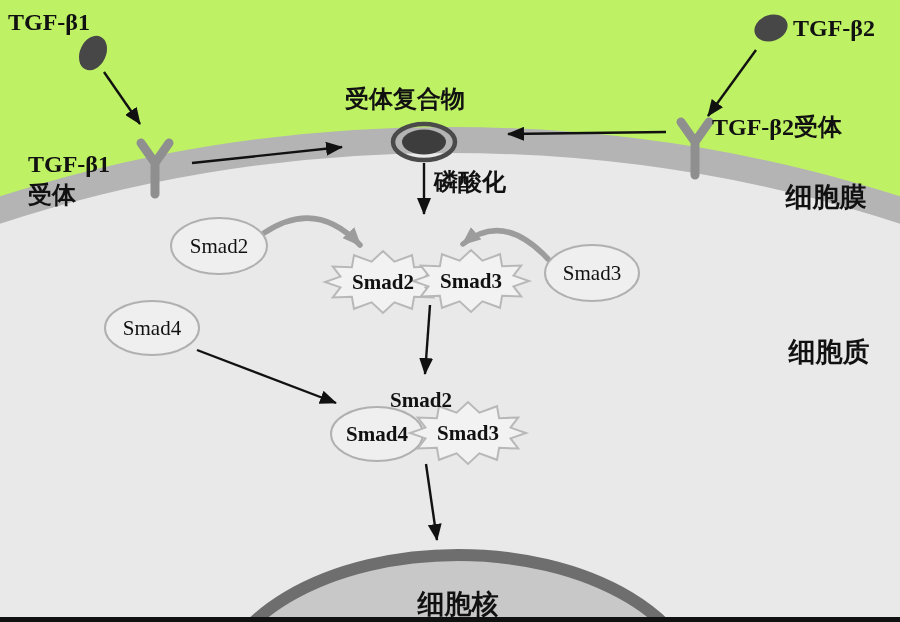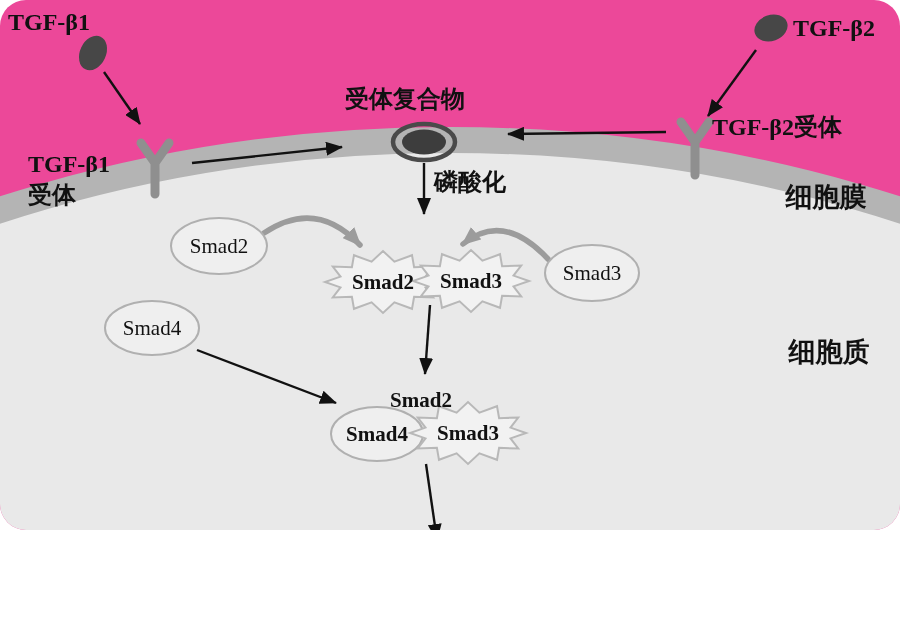--- a/index.html
+++ b/index.html
@@ -1,16 +1,16 @@
 <!DOCTYPE html>
 <html><head>
 <meta charset="utf-8">
 <style>
   html,body{margin:0;padding:0;background:#fff;}
-  #stage{position:relative;width:900px;height:530px;background:#ec4899;overflow:hidden;border-radius:26px;}
+  #stage{position:relative;width:900px;height:622px;background:#bef264;overflow:hidden;}
   svg{display:block;}
   text{fill:#111;}
   .lbl-big{font:bold 24px "Liberation Serif","DejaVu Serif",serif;}
   .lbl-side{font:bold 27px "Liberation Serif","DejaVu Serif",serif;}
   .lbl-smad{font:21px "Liberation Serif","DejaVu Serif",serif;}
   .lbl-smad-b{font:bold 21px "Liberation Serif","DejaVu Serif",serif;}
   .burst{fill:#f2f2f2;stroke:#b8b8b8;stroke-width:2;}
   .arrow{stroke:#111;stroke-width:2.4;fill:none;}
   .curve{stroke:#9c9c9c;stroke-width:5.5;fill:none;stroke-linecap:round;}
   .receptor{fill:none;stroke-width:9;stroke-linecap:round;stroke-linejoin:round;}

